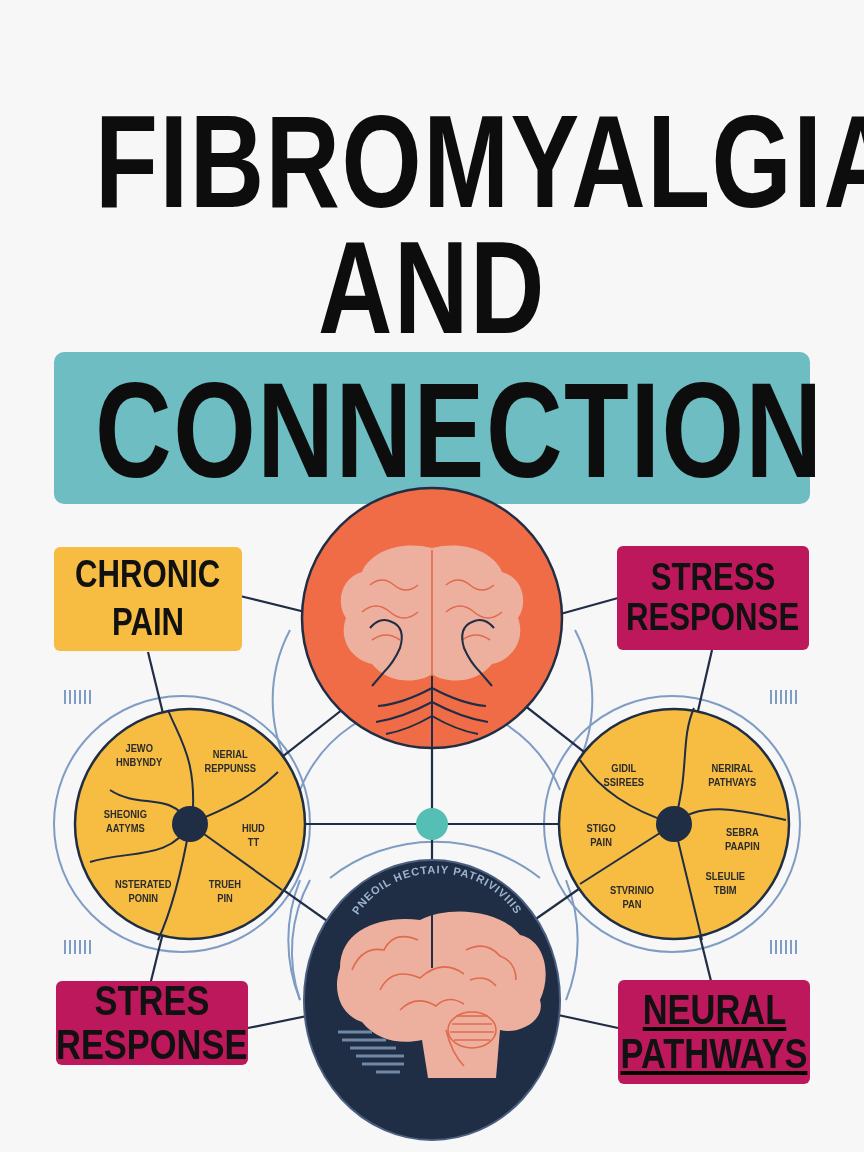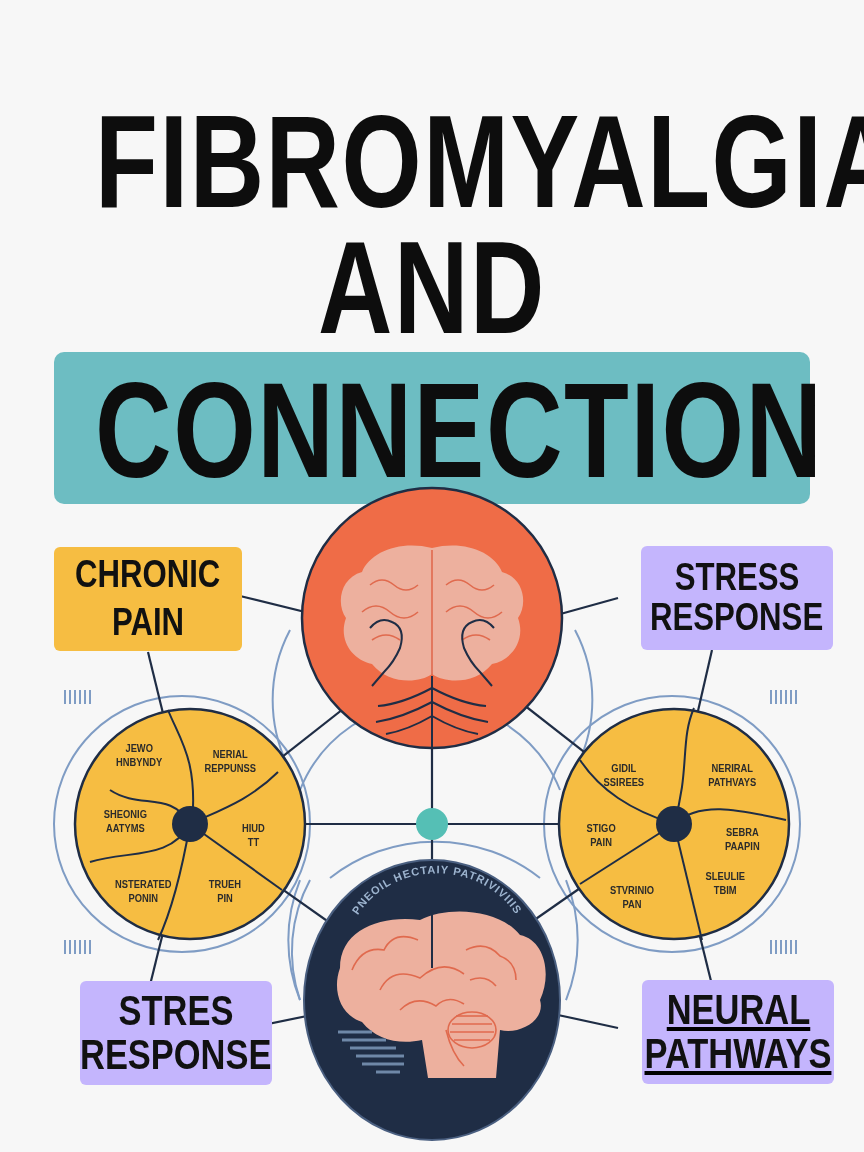--- a/index.html
+++ b/index.html
@@ -9,21 +9,21 @@
     font-family: "Liberation Sans", sans-serif; font-weight: 700; color: #0d0d0d;
     transform: scaleX(0.78); transform-origin: center;
     letter-spacing: 2px; line-height: 1;
   }
   #t1 { top: 108px; font-size: 128px; }
   #t2 { top: 330px - 0px; }
   .banner { position: absolute; left: 54px; top: 352px; width: 756px; height: 152px; background: #6dbdc2; border-radius: 10px; }
   .box { position: absolute; border-radius: 6px; display: flex; flex-direction: column; align-items: center; justify-content: center; }
   .box span { display: block; font-weight: 700; color: #111; line-height: 1.05; transform: scaleX(0.82); white-space: nowrap; }
   .box.yellow { background: #f6bd42; gap: 8px; }
-  .box.orange { background: #c4b5fd; margin-left: 24px; }
+  .box.orange { background: #be185d; }
   .seg-label { position: absolute; font-size: 11px; font-weight: 700; color: #2b2b2b; text-align: center; line-height: 1.25; transform: scaleX(0.85); white-space: nowrap; }
   .ticks { position: absolute; display: flex; gap: 3px; }
   .ticks i { display: block; width: 2px; height: 14px; background: #7f9cc4; }
   svg.layer { position: absolute; left: 0; top: 0; }
 </style>
 </head>
 <body>
 
 <div class="title-line" id="t1" style="top:96px;font-size:132px;">FIBROMYALGIA</div>
 <div class="title-line" id="t2" style="top:222px;font-size:132px;">AND ANXIETY</div>
@@ -181,21 +181,21 @@
   </div>
 
 <div class="box yellow" style="left:54px;top:547px;width:188px;height:104px;">
   <span style="font-size:38px;">CHRONIC</span>
   <span style="font-size:38px;">PAIN</span>
 </div>
 <div class="box orange" style="left:617px;top:546px;width:192px;height:104px;">
   <span style="font-size:38px;">STRESS</span>
   <span style="font-size:38px;">RESPONSE</span>
 </div>
-<div class="box orange" style="left:56px;top:981px;width:192px;height:104px;justify-content:center;">
+<div class="box orange" style="left:56px;top:981px;width:192px;height:84px;justify-content:center;">
   <span style="font-size:42px;">STRES</span>
   <span style="font-size:42px;">RESPONSE</span>
 </div>
 <div class="box orange" style="left:618px;top:980px;width:192px;height:104px;text-decoration:underline;">
   <span style="font-size:42px;">NEURAL</span>
   <span style="font-size:42px;">PATHWAYS</span>
 </div>
 
 <div class="seg-label" style="left:112px;top:742px;">
     <div>JEWO</div>

